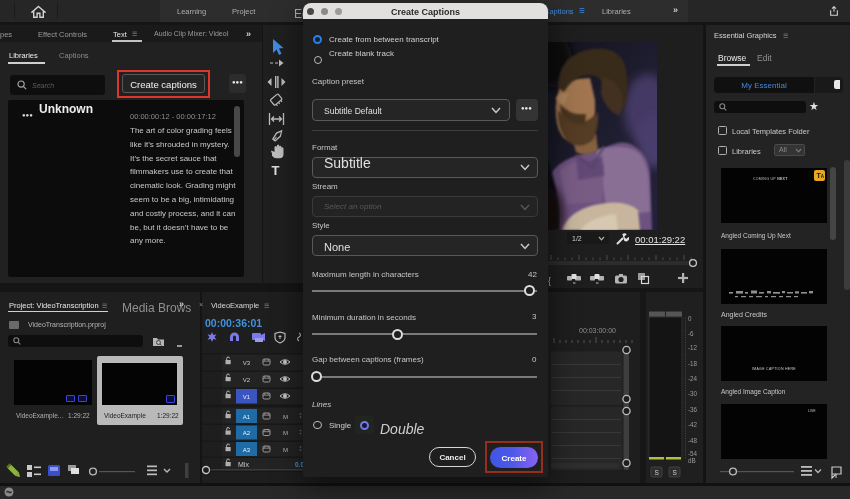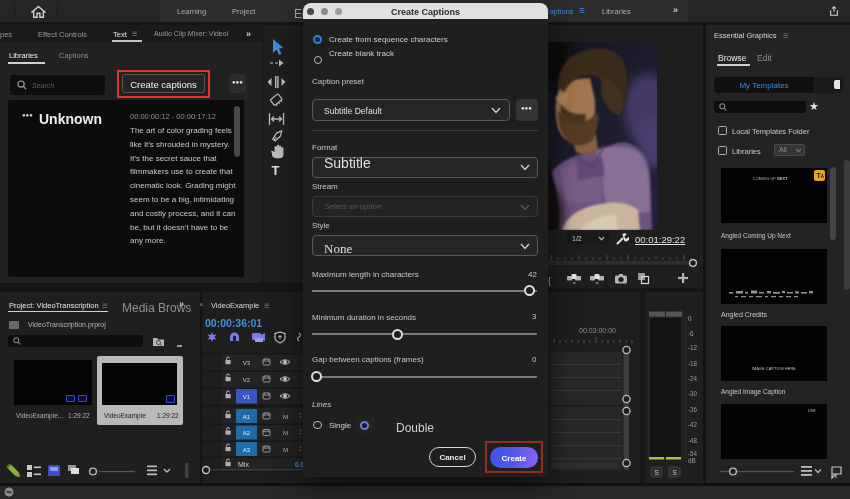--- a/index.html
+++ b/index.html
@@ -56,21 +56,21 @@
   <div class="abs" style="left:117px;top:70px;width:93px;height:28px;border:2px solid #e1342b;"></div>
   <div class="abs" style="left:122px;top:74px;width:83px;height:19px;background:#242424;border:1px solid #585858;border-radius:3px;"></div>
   <div class="txt" style="left:122px;top:79px;width:83px;text-align:center;font-size:9.5px;color:#f2f2f2;">Create captions</div>
 
   <div class="abs" style="left:229px;top:74px;width:17px;height:19px;background:#2c2c2c;border-radius:3px;"></div>
   <div class="txt" style="left:232px;top:79px;font-size:6px;color:#e8e8e8;letter-spacing:0px;">●●●</div>
 
   <div class="abs" style="left:8px;top:100px;width:236px;height:177px;background:#0c0c0c;border-radius:2px;"></div>
   <div class="abs" style="left:234px;top:106px;width:6px;height:51px;background:#484848;border-radius:3px;"></div>
   <div class="txt" style="left:22px;top:112px;font-size:6px;color:#d8d8d8;">●●●</div>
-  <div class="txt" style="left:39px;top:111px;font-size:14px;color:#ededed;font-weight:bold;">Unknown</div>
+  <div class="txt" style="left:39px;top:102px;font-size:12px;color:#ededed;font-weight:bold;">Unknown</div>
   <div class="txt" style="left:130px;top:112px;font-size:7.5px;color:#8f8f8f;">00:00:00:12 - 00:00:17:12</div>
   <div class="abs" style="left:130px;top:124px;font-size:8px;line-height:13.8px;color:#c9c9c9;white-space:nowrap;">The art of color grading feels<br>like it’s shrouded in mystery.<br>It’s the secret sauce that<br>filmmakers use to create that<br>cinematic look. Grading might<br>seem to be a big, intimidating<br>and costly process, and it can<br>be, but it doesn’t have to be<br>any more.</div>
 
   <div class="abs" style="left:263px;top:25px;width:40px;height:258px;background:#1f1f1f;"></div>
   <div class="abs" style="left:262px;top:25px;width:1px;height:258px;background:#141414;"></div>
   <svg class="abs" style="left:263px;top:25px;" width="27" height="258" viewBox="0 0 27 258">
     <path d="M10 14 L10 28 L13.5 24.5 L16 30 L18.5 28.8 L16 23.5 L20.5 23 Z" fill="#3f8ae0"></path>
     <g stroke="#bdbdbd" stroke-width="1.2" fill="none">
       <path d="M7 38 h3 M12 38 h3"></path>
       <path d="M16 34.5 L20.5 38 L16 41.5 Z" fill="#bdbdbd" stroke="none"></path>
@@ -405,21 +405,21 @@
 
   <div class="abs" style="left:703px;top:25px;width:3px;height:458px;background:#141414;"></div>
   <div class="abs" style="left:706px;top:25px;width:144px;height:458px;background:#232323;"></div>
   <div class="txt" style="left:714px;top:31px;font-size:7.5px;color:#d6d6d6;">Essential Graphics</div>
   <div class="txt" style="left:783px;top:32px;font-size:6px;color:#9a9a9a;">☰</div>
   <div class="txt" style="left:718px;top:53px;font-size:8.5px;color:#ededed;">Browse</div>
   <div class="abs" style="left:717px;top:64px;width:33px;height:1.5px;background:#d0d0d0;"></div>
   <div class="txt" style="left:757px;top:53px;font-size:8.5px;color:#909090;">Edit</div>
   <div class="abs" style="left:714px;top:77px;width:100px;height:16px;background:#101010;border-radius:4px 0 0 4px;"></div>
   <div class="abs" style="left:815px;top:77px;width:28px;height:16px;background:#191919;border-radius:0 4px 4px 0;"></div>
-  <div class="txt" style="left:714px;top:81px;width:100px;text-align:center;font-size:8px;color:#3f8ae0;">My Templates</div>
+  <div class="txt" style="left:714px;top:81px;width:100px;text-align:center;font-size:8px;color:#3f8ae0;">My Essential</div>
   <div class="abs" style="left:834px;top:80px;width:6px;height:9px;background:#e8e8e8;border-radius:2px 0 0 2px;"></div>
   <div class="abs" style="left:714px;top:101px;width:92px;height:12px;background:#0e0e0e;border-radius:3px;"></div>
   <svg class="abs" style="left:719px;top:103px;" width="8" height="8" viewBox="0 0 11 11">
     <circle cx="4.5" cy="4.5" r="3.4" fill="none" stroke="#888" stroke-width="1.5"></circle>
     <path d="M7 7 L10 10" stroke="#888" stroke-width="1.5"></path>
   </svg>
   <div class="txt" style="left:809px;top:100px;font-size:11px;color:#e0e0e0;">★</div>
   <div class="abs" style="left:718px;top:126px;width:9px;height:9px;border:1.4px solid #b0b0b0;border-radius:1.5px;"></div>
   <div class="txt" style="left:732px;top:127px;font-size:7.5px;color:#c9c9c9;">Local Templates Folder</div>
   <div class="abs" style="left:718px;top:146px;width:9px;height:9px;border:1.4px solid #b0b0b0;border-radius:1.5px;"></div>
@@ -495,21 +495,21 @@
   </svg>
 
   <div class="abs" style="left:303px;top:3px;width:245px;height:474px;background:#201f1f;border-radius:8px 8px 2px 2px;box-shadow:0 8px 30px rgba(0,0,0,0.55);"></div>
   <div class="abs" style="left:303px;top:3px;width:245px;height:16px;background:#e2e0df;border-radius:8px 8px 0 0;"></div>
   <div class="abs" style="left:307px;top:7.5px;width:7px;height:7px;border-radius:50%;background:#484848;"></div>
   <div class="abs" style="left:321px;top:7.5px;width:7px;height:7px;border-radius:50%;background:#8a8a8a;"></div>
   <div class="abs" style="left:335px;top:7.5px;width:7px;height:7px;border-radius:50%;background:#9b9b9b;"></div>
   <div class="txt" style="left:303px;top:6.5px;width:245px;text-align:center;font-size:9px;font-weight:bold;color:#2b2b2b;">Create Captions</div>
 
   <div class="abs" style="left:313px;top:34.5px;width:9px;height:9px;border-radius:50%;border:2.8px solid #2d7fe0;background:#10233d;"></div>
-  <div class="txt" style="left:329px;top:34.5px;font-size:8px;color:#cfcfcf;">Create from sequence characters</div>
+  <div class="txt" style="left:329px;top:34.5px;font-size:8px;color:#cfcfcf;">Create from between transcript</div>
   <div class="abs" style="left:313.5px;top:55.5px;width:8.5px;height:8.5px;border-radius:50%;border:1.6px solid #bababa;"></div>
   <div class="txt" style="left:329px;top:49px;font-size:8px;color:#cfcfcf;">Create blank track</div>
 
   <div class="txt" style="left:312px;top:77px;font-size:8px;color:#c6c6c6;">Caption preset</div>
   <div class="abs" style="left:312px;top:99px;width:198px;height:22px;background:#252525;border:1px solid #595959;border-radius:4px;"></div>
   <div class="txt" style="left:324px;top:105.5px;font-size:8.5px;color:#e0e0e0;">Subtitle Default</div>
   <svg class="abs" style="left:491px;top:107px;" width="10" height="7" viewBox="0 0 10 7">
       <path d="M1 1 L5 5.4 L9 1" fill="none" stroke="#c9c9c9" stroke-width="1.5"></path>
     </svg>
   <div class="abs" style="left:516px;top:99px;width:22px;height:22px;background:#343434;border-radius:4px;"></div>
@@ -526,21 +526,21 @@
 
   <div class="txt" style="left:312px;top:182px;font-size:8px;color:#c6c6c6;">Stream</div>
   <div class="abs" style="left:312px;top:196px;width:226px;height:21px;background:#232323;border:1px solid #3a3a3a;border-radius:4px;"></div>
   <div class="txt" style="left:324px;top:202px;font-size:8px;font-style:italic;color:#575757;">Select an option</div>
   <svg class="abs" style="left:520px;top:203.5px;" width="10" height="7" viewBox="0 0 10 7">
       <path d="M1 1 L5 5.4 L9 1" fill="none" stroke="#575757" stroke-width="1.5"></path>
     </svg>
 
   <div class="txt" style="left:312px;top:221px;font-size:8px;color:#c6c6c6;">Style</div>
   <div class="abs" style="left:312px;top:235px;width:226px;height:21px;background:#252525;border:1px solid #595959;border-radius:4px;"></div>
-  <div class="txt" style="left:324px;top:241px;font-size:13px;color:#e0e0e0;font-family:Liberation Serif, serif;">None</div>
+  <div class="txt" style="left:324px;top:241px;font-size:11px;color:#e0e0e0;">None</div>
   <svg class="abs" style="left:520px;top:242.5px;" width="10" height="7" viewBox="0 0 10 7">
       <path d="M1 1 L5 5.4 L9 1" fill="none" stroke="#c9c9c9" stroke-width="1.5"></path>
     </svg>
 
   <div class="txt" style="left:312px;top:270px;font-size:8px;color:#c6c6c6;">Maximum length in characters</div>
   <div class="txt" style="left:528px;top:269.5px;font-size:8px;color:#c6c6c6;">42</div>
   <div class="abs" style="left:312px;top:289.5px;width:225px;height:2px;background:#7a7a7a;"></div>
   <div class="abs" style="left:524px;top:284.5px;width:11px;height:11px;border-radius:50%;border:2px solid #dcdcdc;background:#201f1f;"></div>
 
   <div class="txt" style="left:312px;top:312.5px;font-size:8px;color:#c6c6c6;">Minimum duration in seconds</div>
@@ -551,21 +551,21 @@
   <div class="txt" style="left:312px;top:355px;font-size:8px;color:#c6c6c6;">Gap between captions (frames)</div>
   <div class="txt" style="left:532px;top:354.5px;font-size:8px;color:#c6c6c6;">0</div>
   <div class="abs" style="left:312px;top:375.5px;width:225px;height:2px;background:#7a7a7a;"></div>
   <div class="abs" style="left:311px;top:371px;width:11px;height:11px;border-radius:50%;border:2px solid #dcdcdc;background:#201f1f;"></div>
 
   <div class="txt" style="left:312px;top:400px;font-size:8px;color:#c6c6c6;font-style:italic;">Lines</div>
   <div class="abs" style="left:313px;top:420.5px;width:8.5px;height:8.5px;border-radius:50%;border:1.6px solid #bababa;"></div>
   <div class="txt" style="left:329px;top:420.5px;font-size:8px;color:#cfcfcf;">Single</div>
   <div class="abs" style="left:355px;top:416px;width:19px;height:18px;background:#20261f;border-radius:2px;"></div>
   <div class="abs" style="left:360px;top:420.5px;width:9px;height:9px;border-radius:50%;border:2.8px solid #7678e8;background:#16173d;"></div>
-  <div class="txt" style="left:396px;top:420.5px;font-size:12px;color:#cfcfcf;">Double</div>
+  <div class="txt" style="left:380px;top:420.5px;font-size:14px;color:#cfcfcf;font-style:italic;">Double</div>
 
   <div class="abs" style="left:429px;top:447px;width:47px;height:20px;border:1.7px solid #d6d6d6;border-radius:10px;"></div>
   <div class="txt" style="left:429px;top:453px;width:47px;text-align:center;font-size:8px;font-weight:bold;color:#ececec;">Cancel</div>
   <div class="abs" style="left:485px;top:440.5px;width:58px;height:32px;border:2.2px solid #962e1e;"></div>
   <div class="abs" style="left:490px;top:447px;width:48px;height:20.5px;border-radius:10.5px;background:linear-gradient(90deg,#4254e4 0%,#4c58e8 45%,#8a62f2 100%);"></div>
   <div class="txt" style="left:490px;top:453.5px;width:48px;text-align:center;font-size:8px;font-weight:bold;color:#ffffff;">Create</div>
 
 </div>
 
 </body></html>

